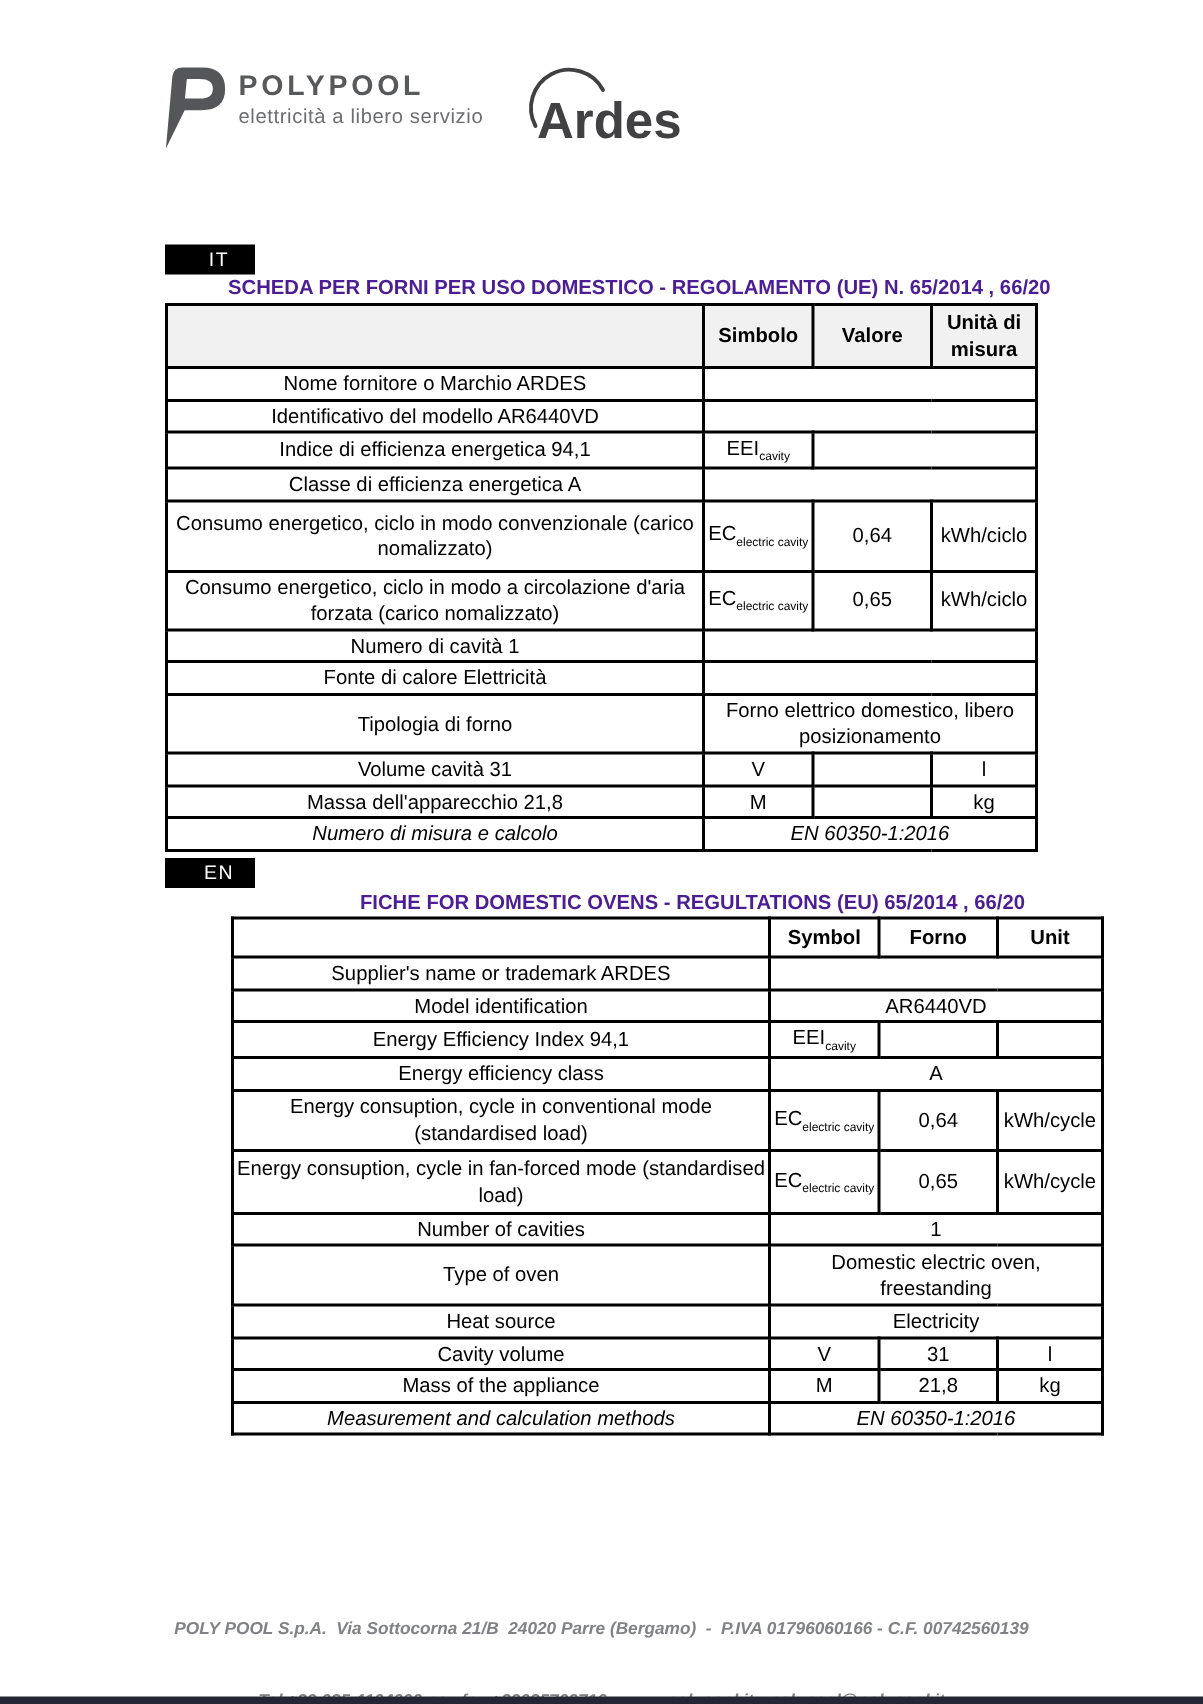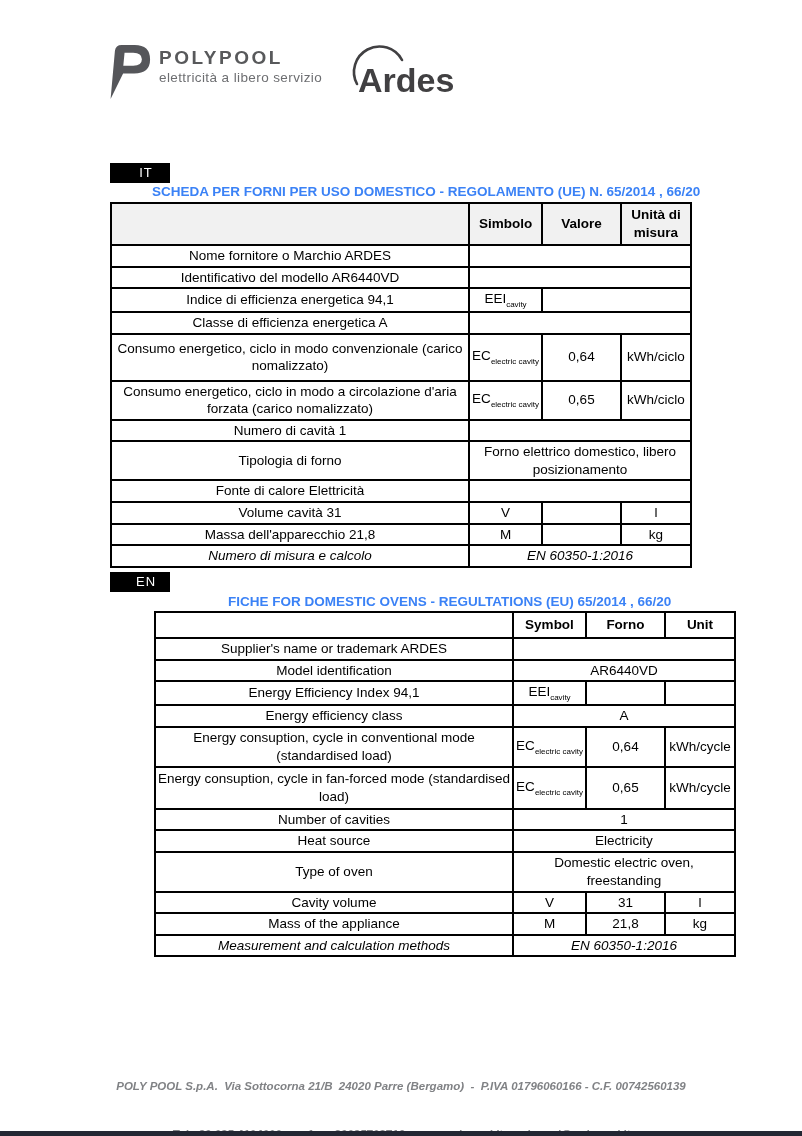--- a/index.html
+++ b/index.html
@@ -10,21 +10,21 @@
   .logo-row{position:absolute;left:100px;top:42px;display:flex;align-items:flex-start;gap:24px;}
   .polypool{display:flex;align-items:flex-start;gap:7px;}
   .pp-text{padding-top:6px;}
   .pp-word{font-size:19px;font-weight:bold;color:#58595b;letter-spacing:2.5px;line-height:1;}
   .pp-tag{font-size:13.5px;color:#6d6e71;margin-top:3px;letter-spacing:0.4px;}
   .ardes{margin-top:1px;}
 
   
   .badge{position:absolute;left:110px;width:48px;height:20px;background:#000;color:#fff;
          font-weight:normal;font-size:13px;line-height:20px;text-align:center;letter-spacing:1px;padding-left:12px;}
-  .sec-title{position:absolute;font-weight:bold;font-size:13.5px;white-space:nowrap;color:#3b82f6;}
+  .sec-title{position:absolute;font-weight:bold;font-size:13.5px;white-space:nowrap;color:#4c1d95;}
 
   
   table.fiche{position:absolute;left:110px;width:580px;border-collapse:collapse;table-layout:fixed;}
   table.fiche td,table.fiche th{border:2px solid #000;padding:1px 2px;text-align:center;
          vertical-align:middle;font-size:13.5px;line-height:1.3;overflow:hidden;}
   table.fiche th{font-weight:bold;}
   .hdr-it th{background:#f1f1f1;height:38px;}
   .hdr-en th{background:#ffffff;height:22px;}
   td.sym{font-size:12.5px;padding:0;}
   td.sym sub{font-size:8px;}
@@ -105,49 +105,49 @@
     <tr style="height:36px;">
       <td>Consumo energetico, ciclo in modo a circolazione d'aria forzata (carico nomalizzato)</td>
       <td class="sym"><span>EC</span><sub>electric cavity</sub></td>
       <td>0,65</td>
       <td>kWh/ciclo</td>
     </tr>
     <tr style="height:17px;">
       <td>Numero di cavità 1</td>
       <td colspan="3"></td>
     </tr>
+    <tr style="height:18px;">
+      <td>Fonte di calore Elettricità</td>
+      <td colspan="3"></td>
+    </tr>
     <tr style="height:39px;">
       <td>Tipologia di forno</td>
       <td colspan="3">Forno elettrico domestico, libero posizionamento</td>
     </tr>
-    <tr style="height:18px;">
-      <td>Fonte di calore Elettricità</td>
-      <td colspan="3"></td>
-    </tr>
     <tr style="height:19px;">
       <td>Volume cavità 31</td>
       <td class="sym plain">V</td>
       <td></td>
       <td>l</td>
     </tr>
     <tr style="height:19px;">
       <td>Massa dell'apparecchio 21,8</td>
       <td class="sym plain">M</td>
       <td></td>
       <td>kg</td>
     </tr>
     <tr style="height:19px;">
       <td class="methods">Numero di misura e calcolo</td>
       <td colspan="3" class="methods-val">EN 60350-1:2016</td>
     </tr>
   </tbody>
     </table>
 
   <div class="badge" style="top:572px;">EN</div>
-  <div class="sec-title" style="left:228px;top:594px;">FICHE FOR DOMESTIC OVENS - REGULTATIONS (EU) 65/2014 , 66/20</div>
+  <div class="sec-title" style="left:240px;top:594px;">FICHE FOR DOMESTIC OVENS - REGULTATIONS (EU) 65/2014 , 66/20</div>
 
   <table class="fiche" style="top:611px;margin-left:44px;">
     <colgroup>
         <col class="c1">
         <col class="c2">
         <col class="c3">
         <col class="c4">
       </colgroup>
     <tbody>
         <tr class="hdr-en">
@@ -183,27 +183,27 @@
     <tr style="height:42px;">
       <td>Energy consuption, cycle in fan-forced mode (standardised load)</td>
       <td class="sym"><span>EC</span><sub>electric cavity</sub></td>
       <td>0,65</td>
       <td>kWh/cycle</td>
     </tr>
     <tr style="height:19px;">
       <td>Number of cavities</td>
       <td colspan="3">1</td>
     </tr>
-    <tr style="height:19px;">
-      <td>Heat source</td>
-      <td colspan="3">Electricity</td>
-    </tr>
     <tr style="height:40px;">
       <td>Type of oven</td>
       <td colspan="3">Domestic electric oven, freestanding</td>
+    </tr>
+    <tr style="height:19px;">
+      <td>Heat source</td>
+      <td colspan="3">Electricity</td>
     </tr>
     <tr style="height:20px;">
       <td>Cavity volume</td>
       <td class="sym plain">V</td>
       <td>31</td>
       <td>l</td>
     </tr>
     <tr style="height:19px;">
       <td>Mass of the appliance</td>
       <td class="sym plain">M</td>

